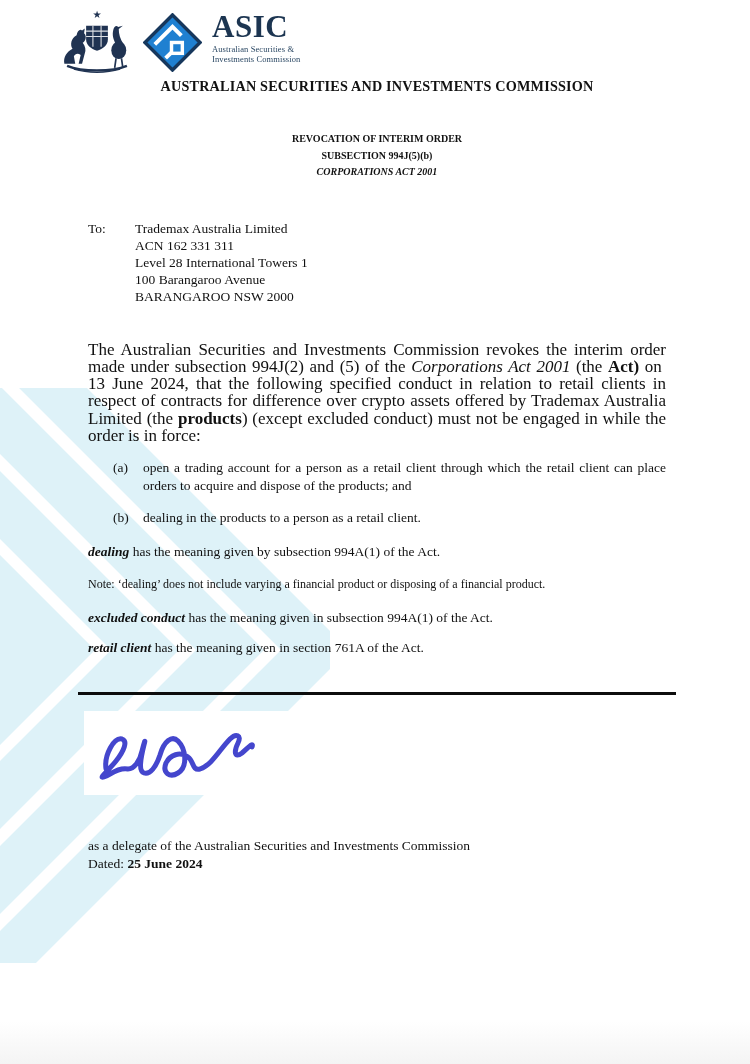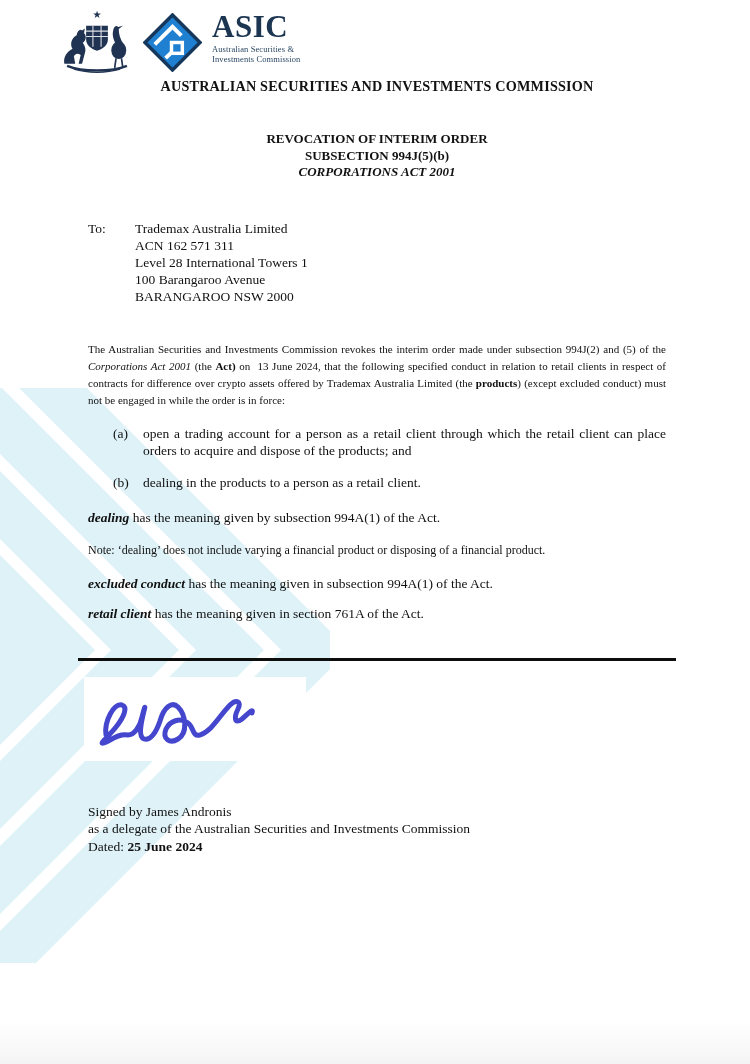--- a/index.html
+++ b/index.html
@@ -15,29 +15,29 @@
   
   .header{display:flex;align-items:flex-start;margin:8px 0 0 -33px;height:70px;}
   .coa{width:84px;height:68px;}
   .asic-diamond{width:59px;height:59px;margin:5px 0 0 4px;}
   .asic-wordmark{margin:4px 0 0 10px;font-family:Liberation Serif, serif;}
   .asic-acronym{font-size:31px;font-weight:bold;color:#1c3551;letter-spacing:.5px;line-height:30px;}
   .asic-sub{font-size:8.5px;color:#2a4763;line-height:9.5px;margin-top:3px;letter-spacing:.1px;}
 
   
   .title-commission{text-align:center;font-weight:bold;font-size:14.2px;letter-spacing:.2px;}
-  .order-heading{margin-top:36px;text-align:center;font-weight:bold;font-size:13px;line-height:16.5px;}
+  .order-heading{margin-top:36px;text-align:center;font-weight:bold;font-size:10px;line-height:16.5px;}
   .order-line-italic{font-style:italic;}
 
   
   .recipient{margin-top:39px;display:flex;font-size:13.5px;line-height:17px;}
   .recipient-label{font-weight:normal;width:47px;flex:none;}
 
   
-  .intro{margin-top:36px;font-size:11px;line-height:17.3px;text-align:justify;}
+  .intro{margin-top:36px;font-size:17px;line-height:17.3px;text-align:justify;}
   .st-n{font-style:normal;}
   .st-i{font-style:italic;}
   .st-b{font-weight:bold;}
   .list-item{display:flex;margin-top:15px;font-size:13.5px;line-height:17.3px;}
   .li-label{flex:none;width:30px;margin-left:25px;}
   .li-text{flex:1;text-align:justify;}
   .where{margin-top:17px;font-size:13.5px;}
   .definition{margin-top:18px;font-size:13.5px;}
   .def-term{font-weight:bold;font-style:italic;}
   .note{margin-top:17px;font-size:12px;}
@@ -100,21 +100,21 @@
     <div class="order-heading">
       <div>REVOCATION OF INTERIM ORDER</div>
       <div>SUBSECTION 994J(5)(b)</div>
       <div class="order-line-italic">CORPORATIONS ACT 2001</div>
     </div>
 
     <div class="recipient">
       <div class="recipient-label">To:</div>
       <div class="recipient-lines">
         <div>Trademax Australia Limited</div>
-        <div>ACN 162 571 311</div>
+        <div>ACN 162 331 311</div>
         <div>Level 28 International Towers 1</div>
         <div>100 Barangaroo Avenue</div>
         <div>BARANGAROO NSW 2000</div>
       </div>
     </div>
 
     <div class="intro"><span class="st-n">The Australian Securities and Investments Commission revokes the interim order made under subsection 994J(2) and (5) of the </span><span class="st-i">Corporations Act 2001</span><span class="st-n"> (the </span><span class="st-b">Act)</span><span class="st-n"> on&nbsp; 13 June 2024, that the following specified conduct in relation to retail clients in respect of contracts for difference over crypto assets offered by Trademax Australia Limited (the </span><span class="st-b">products</span><span class="st-n">) (except excluded conduct) must not be engaged in while the order is in force:</span></div>
 
     <div class="list-item">
       <span class="li-label">(a)</span>
@@ -142,21 +142,20 @@
 
     <div class="divider"></div>
 
     <div class="sig-box">
       <svg width="222" height="84" viewBox="0 0 222 84" aria-hidden="true">
         <path d="M22,58 C20,44 30,26 38,28 C44,30 40,40 32,50 C24,60 14,68 20,66 C26,64 34,56 44,58 C50,58 56,50 58,40 C60,32 62,26 60,34 C57,46 54,60 60,62 C66,64 72,56 76,44 C80,30 88,24 94,30 C102,38 104,56 94,62 C86,67 78,62 82,52 C86,44 96,40 104,46 C110,50 108,60 116,58 C128,54 136,38 146,28 C152,22 158,24 154,32 C150,40 150,48 158,42 C164,37 170,30 168,36" fill="none" stroke="#4446cd" stroke-width="5" stroke-linecap="round" stroke-linejoin="round"></path>
       </svg>
     </div>
 
     <div class="signed-block">
-      <div>Signed by James Andronis</div>
       <div>as a delegate of the Australian Securities and Investments Commission</div>
       <div>
         <span>Dated: </span><span class="bold">25 June 2024</span>
       </div>
     </div>
 
   </div>
 </div>
 
 </body></html>

